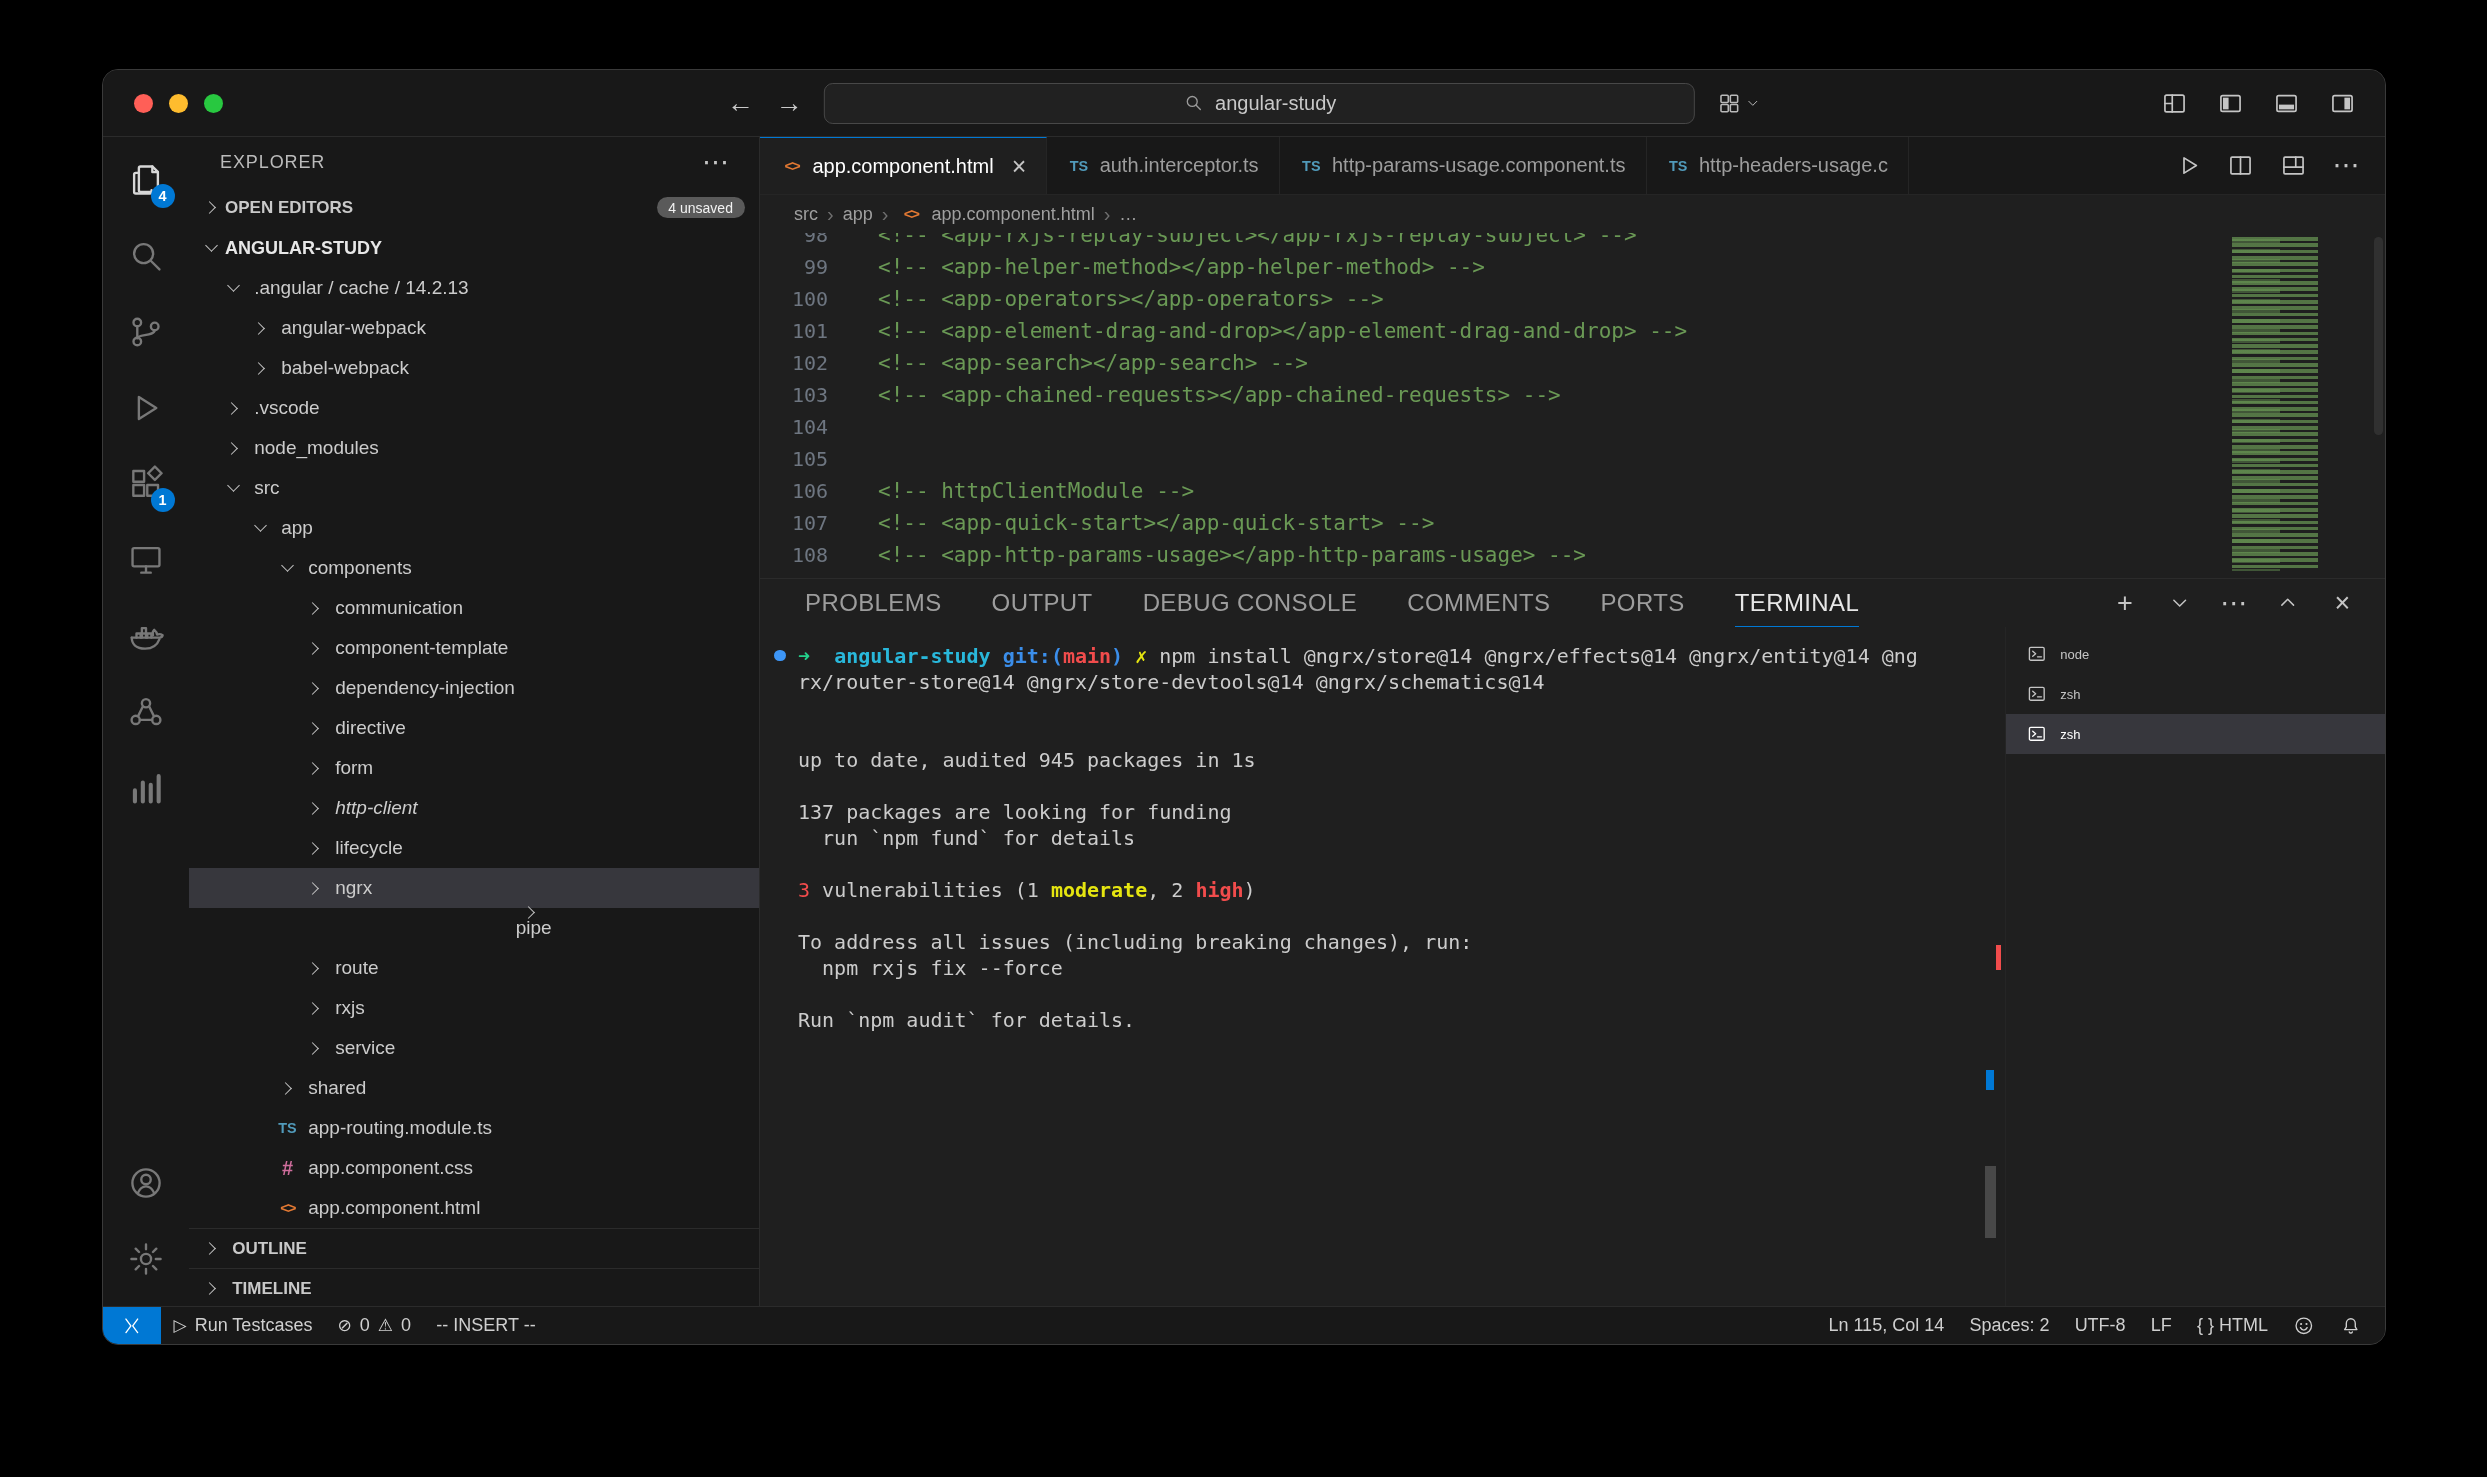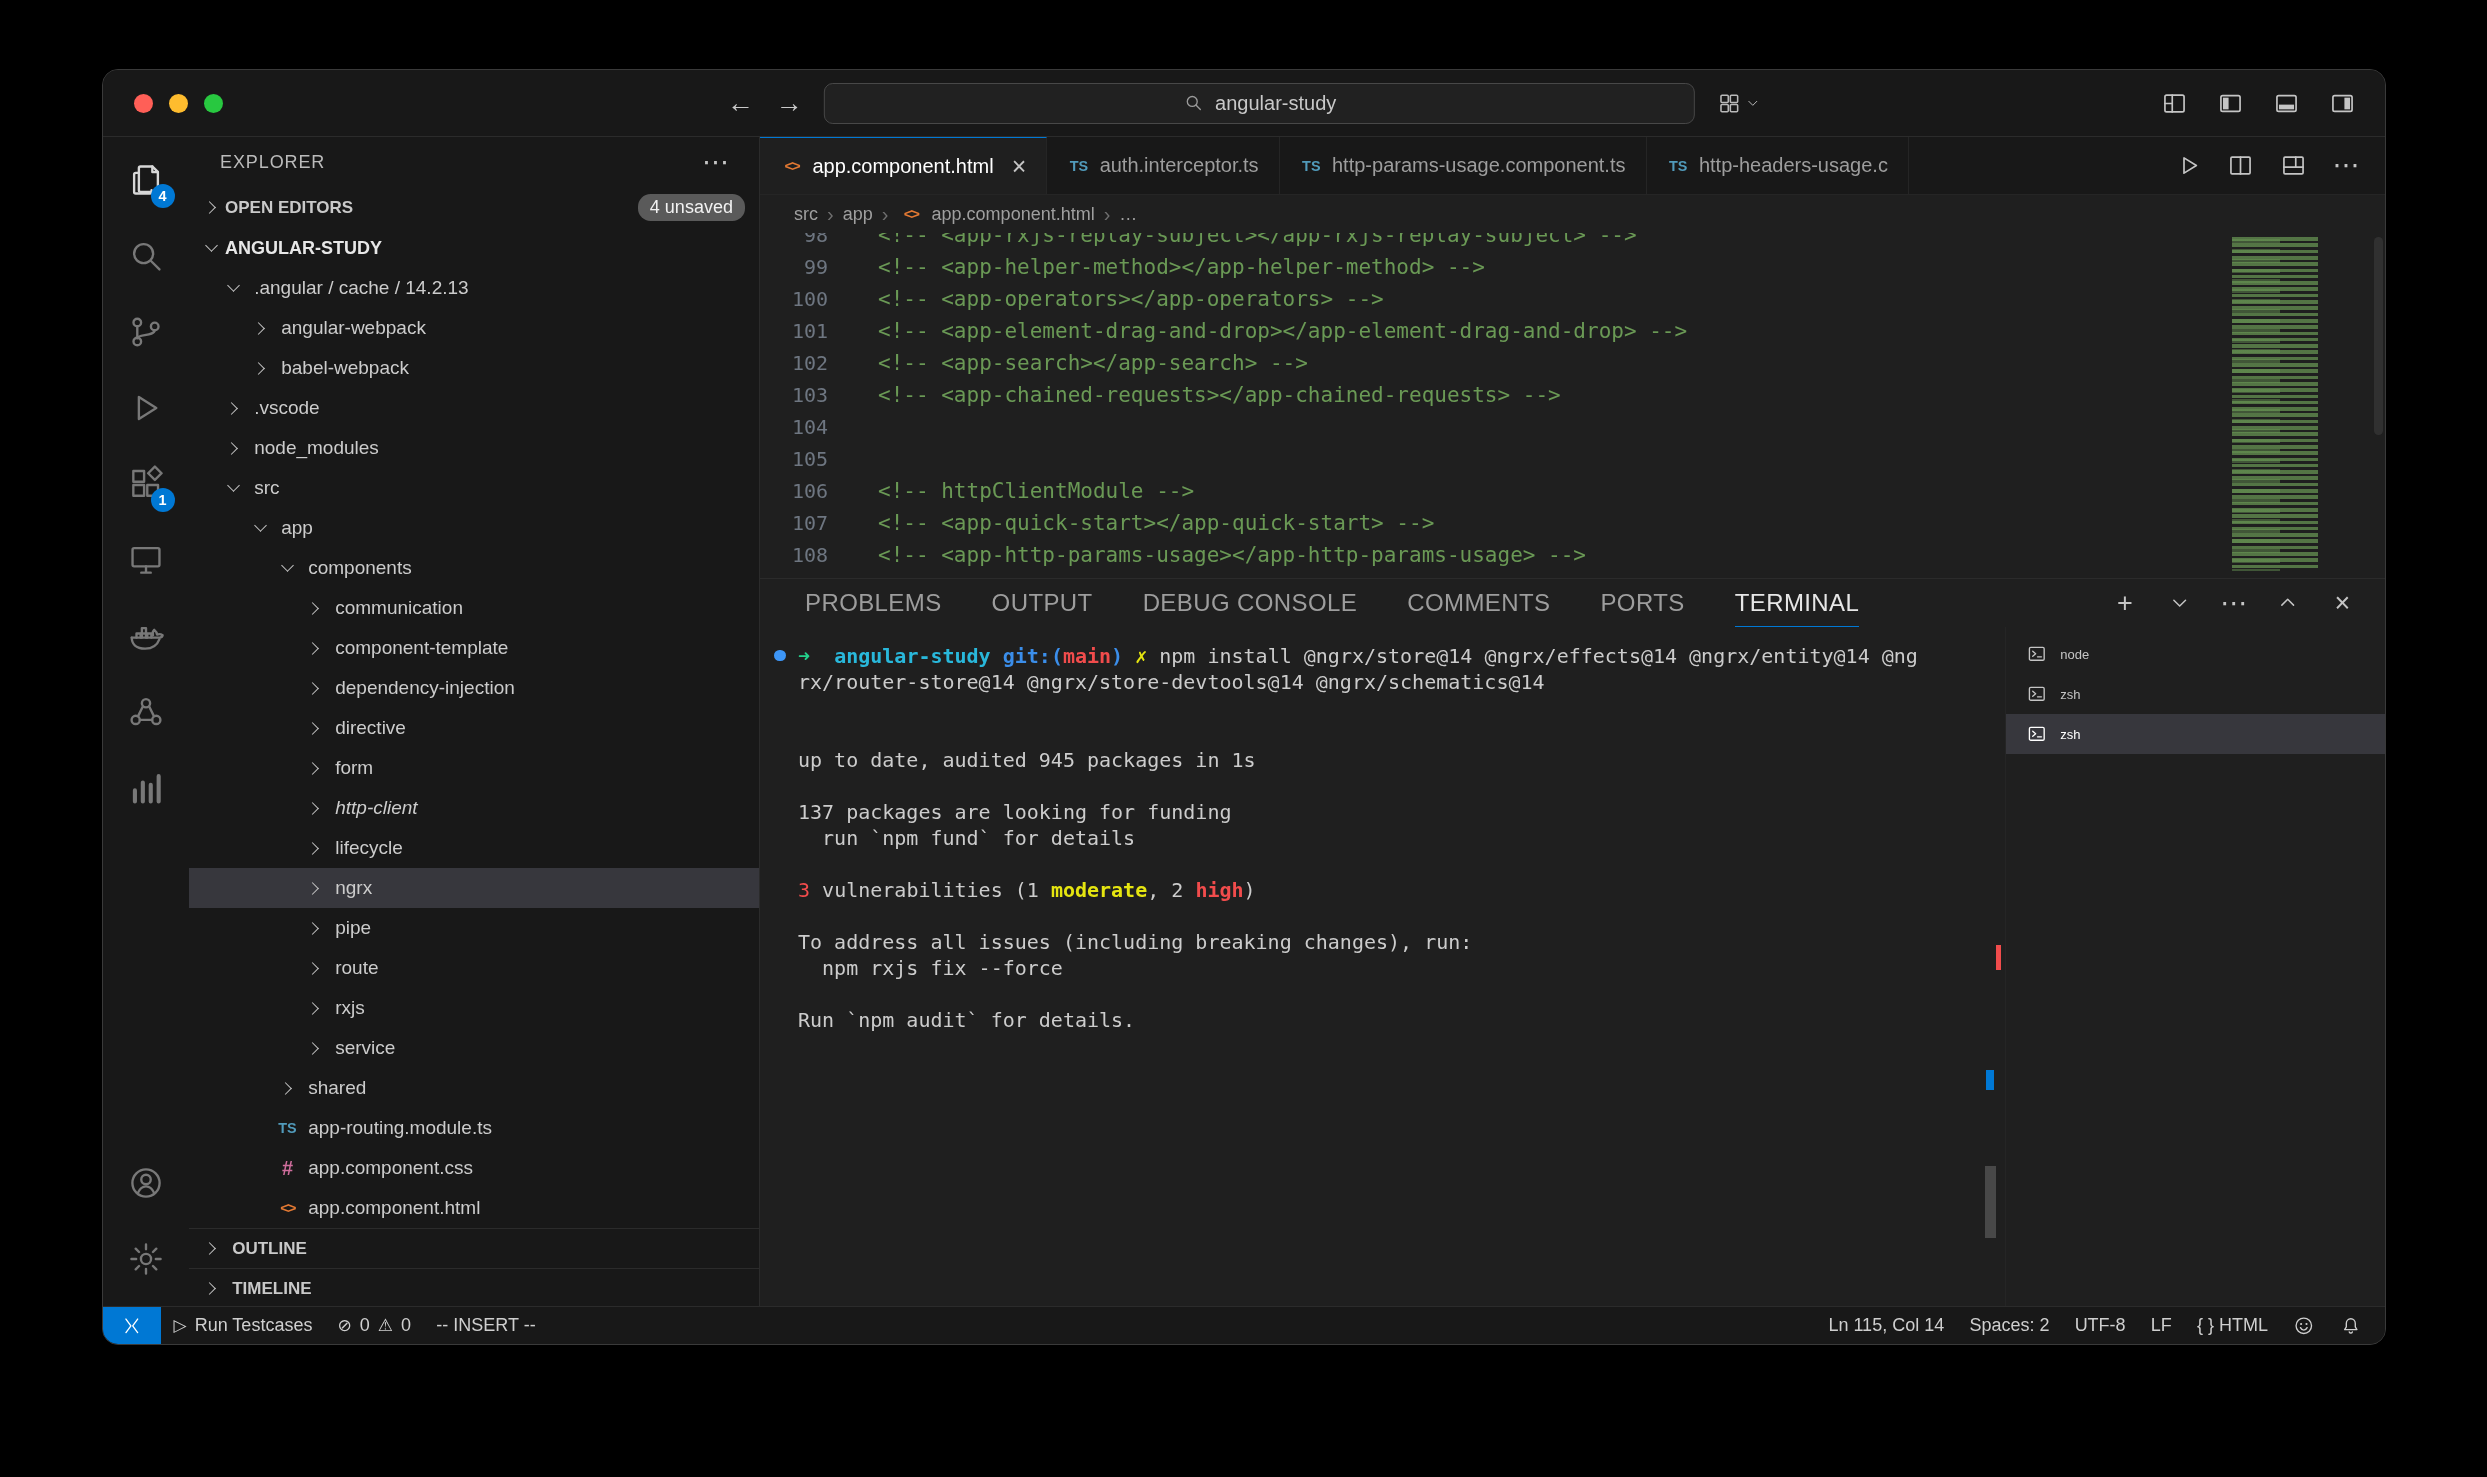--- a/index.html
+++ b/index.html
@@ -43,21 +43,21 @@
   .ab-ic svg{width:38px;height:38px}
   .ab-badge{position:absolute;right:14.4px;bottom:10.8px;min-width:24px;height:24px;border-radius:12.6px;
     background:var(--c-accent,#0078d4);color:#fff;font-size:14.4px;font-weight:700;
     display:flex;align-items:center;justify-content:center;padding:0 5.4px}
 
   .sidebar{width:571px;background:#181818;border-right:0.9px solid #2b2b2b;display:flex;flex-direction:column;overflow:hidden}
   .sb-title{height:50px;display:flex;align-items:center;justify-content:space-between;padding:0 29px 0 31px;
     color:#bbb;font-size:18px;letter-spacing:0.9px;flex:0 0 auto}
   .sb-more{font-size:27px;color:#c5c5c5;letter-spacing:0.9px;line-height:0.4}
   .sb-oe{height:41px;display:flex;align-items:center;padding:0 14.4px 0 9px;color:#c9c9c9;font-weight:700;font-size:17px;flex:0 0 auto}
-  .oe-badge{margin-left:auto;background:#5a5a5a;color:#f2f2f2;font-size:18px;font-weight:400;border-radius:12.6px;padding:2.7px 11.7px}
+  .oe-badge{margin-left:auto;background:#5a5a5a;color:#f2f2f2;font-size:14px;font-weight:400;border-radius:12.6px;padding:2.7px 11.7px}
   .sb-root{height:40px;display:flex;align-items:center;padding-left:9px;color:#e7e7e7;font-weight:700;font-size:18px;flex:0 0 auto}
   .tree{flex:0 0 auto}
   .trow{height:40px;display:flex;align-items:center;color:#cccccc;font-size:19px;white-space:nowrap}
   .trow.selected{background:#37373d}
   .tw{width:27px;display:inline-flex;align-items:center;justify-content:center;flex:0 0 auto}
   .tw::before{content:"";width:8px;height:8px;border-right:1.8px solid #c5c5c5;border-bottom:1.8px solid #c5c5c5;display:block}
   .tw.closed::before{transform:rotate(-45deg);margin-left:-3.6px}
   .tw.open::before{transform:rotate(45deg);margin-top:-4.5px}
   .fic{width:27px;display:inline-flex;justify-content:center;font-weight:700;flex:0 0 auto;font-family:"Liberation Sans",sans-serif}
   .fic-ts{color:#519aba;font-size:14.4px}
@@ -382,21 +382,21 @@
             <span class="tlabel">http-client</span>
           </div>
           <div class="trow" style="padding-left: 112px;">
             <span class="tw closed"></span>
             <span class="tlabel">lifecycle</span>
           </div>
           <div class="trow selected" style="padding-left: 112px;">
             <span class="tw closed"></span>
             <span class="tlabel">ngrx</span>
           </div>
-          <div class="trow" style="padding-left: 112px;">
+          <div class="trow" style="padding-left: 112px; flex-direction: column;">
             <span class="tw closed"></span>
             <span class="tlabel">pipe</span>
           </div>
           <div class="trow" style="padding-left: 112px;">
             <span class="tw closed"></span>
             <span class="tlabel">route</span>
           </div>
           <div class="trow" style="padding-left: 112px;">
             <span class="tw closed"></span>
             <span class="tlabel">rxjs</span>

